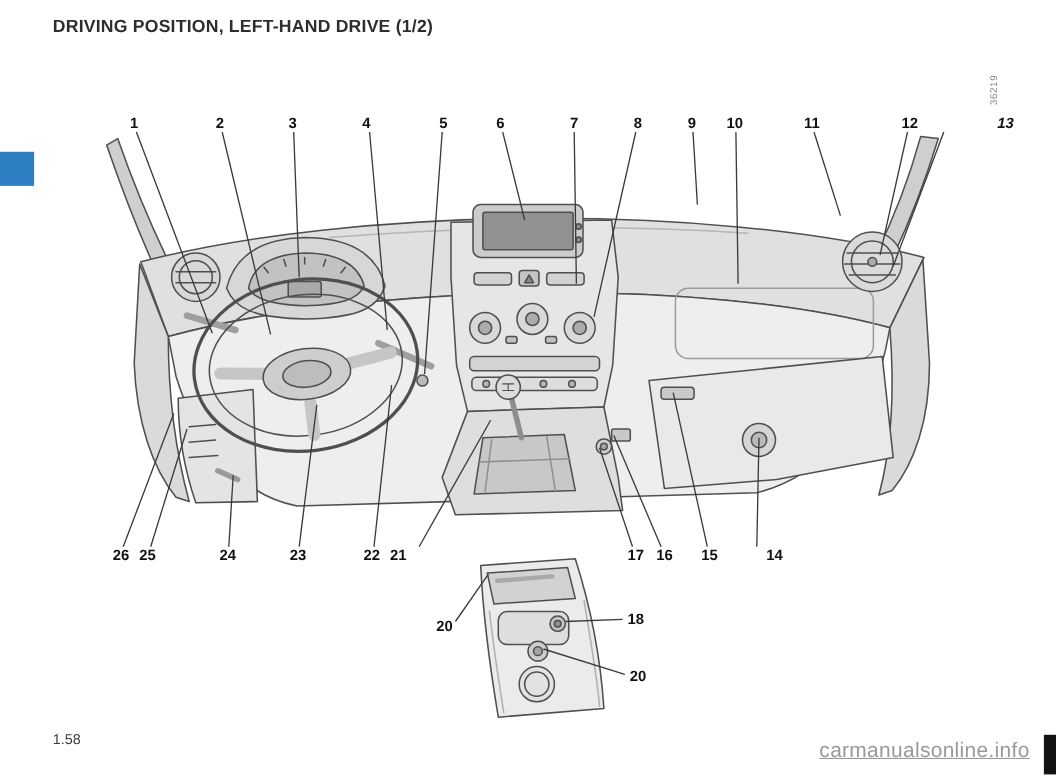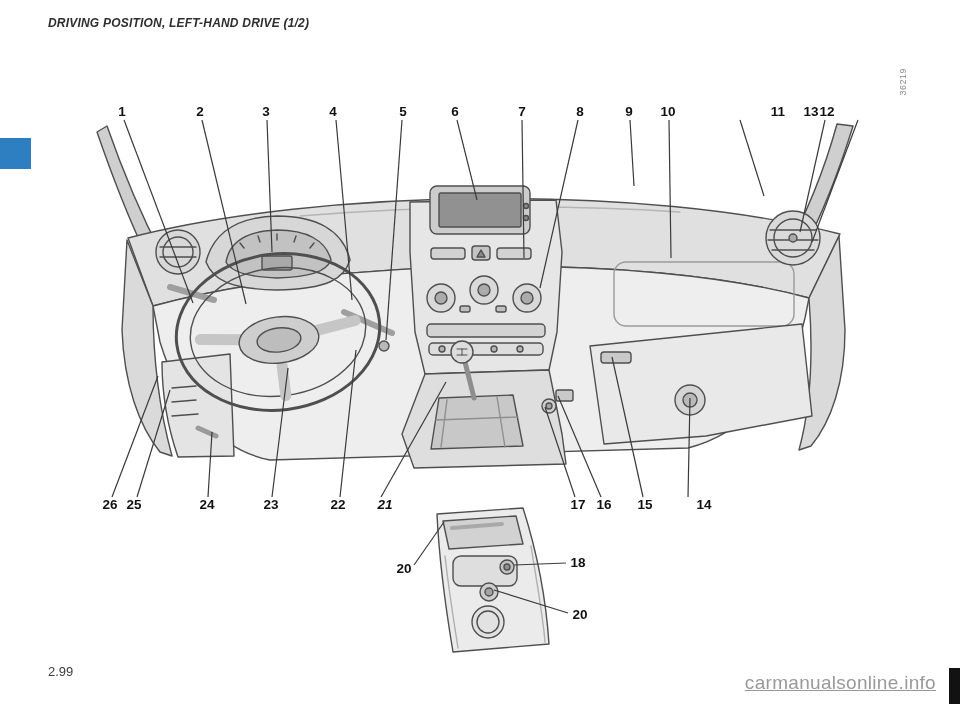--- a/index.html
+++ b/index.html
@@ -2,21 +2,21 @@
 <html><head>
 <meta charset="utf-8">
 <style>
   html,body{margin:0;padding:0;}
   body{
     width:960px;height:710px;position:relative;overflow:hidden;
     background:#ffffff;font-family:"Liberation Sans",sans-serif;
   }
   .title{
     position:absolute;left:48px;top:16px;
-    font-size:12px;font-weight:bold;color:#2e2e2e;letter-spacing:.2px;font-style:italic;
+    font-size:16px;font-weight:bold;color:#2e2e2e;letter-spacing:.2px;
   }
   .tab-blue{
     position:absolute;left:0;top:138px;width:31px;height:31px;background:#2e7fc2;
   }
   .tab-black{
     position:absolute;right:0;top:668px;width:11px;height:36px;background:#121212;
   }
   .fig-svg{position:absolute;left:0;top:0;}
   .callout{
     position:absolute;transform:translate(-50%,-50%);
@@ -189,35 +189,35 @@
     <span class="callout" style="left: 122px; top: 112px;">1</span>
     <span class="callout" style="left: 200px; top: 112px;">2</span>
     <span class="callout" style="left: 266px; top: 112px;">3</span>
     <span class="callout" style="left: 333px; top: 112px;">4</span>
     <span class="callout" style="left: 403px; top: 112px;">5</span>
     <span class="callout" style="left: 455px; top: 112px;">6</span>
     <span class="callout" style="left: 522px; top: 112px;">7</span>
     <span class="callout" style="left: 580px; top: 112px;">8</span>
     <span class="callout" style="left: 629px; top: 112px;">9</span>
     <span class="callout" style="left: 668px; top: 112px;">10</span>
-    <span class="callout" style="left: 738px; top: 112px; margin-left: 40px;">11</span>
+    <span class="callout" style="left: 738px; top: 112px;">11</span>
     <span class="callout" style="left: 827px; top: 112px;">12</span>
-    <span class="callout" style="left: 811px; top: 112px;">13</span>
+    <span class="callout" style="left: 914px; top: 112px; font-style: italic;">13</span>
     <span class="callout" style="left: 704px; top: 505px;">14</span>
     <span class="callout" style="left: 645px; top: 505px;">15</span>
     <span class="callout" style="left: 604px; top: 505px; text-align: center;">16</span>
     <span class="callout" style="left: 578px; top: 505px;">17</span>
     <span class="callout" style="left: 578px; top: 563px;">18</span>
     <span class="callout" style="left: 580px; top: 615px;">20</span>
     <span class="callout" style="left: 404px; top: 569px;">20</span>
-    <span class="callout" style="left: 385px; top: 505px; font-style: italic;">21</span>
+    <span class="callout" style="left: 362px; top: 505px;">21</span>
     <span class="callout" style="left: 338px; top: 505px;">22</span>
     <span class="callout" style="left: 271px; top: 505px;">23</span>
     <span class="callout" style="left: 207px; top: 505px;">24</span>
     <span class="callout" style="left: 134px; top: 505px;">25</span>
     <span class="callout" style="left: 110px; top: 505px;">26</span>
   </div>
 
 <div class="fig-ref">36219</div>
 
-<div class="page-number">2.99</div>
+<div class="page-number">1.58</div>
 <div class="watermark">carmanualsonline.info</div>
 <div class="tab-black"></div>
 
 </body></html>

